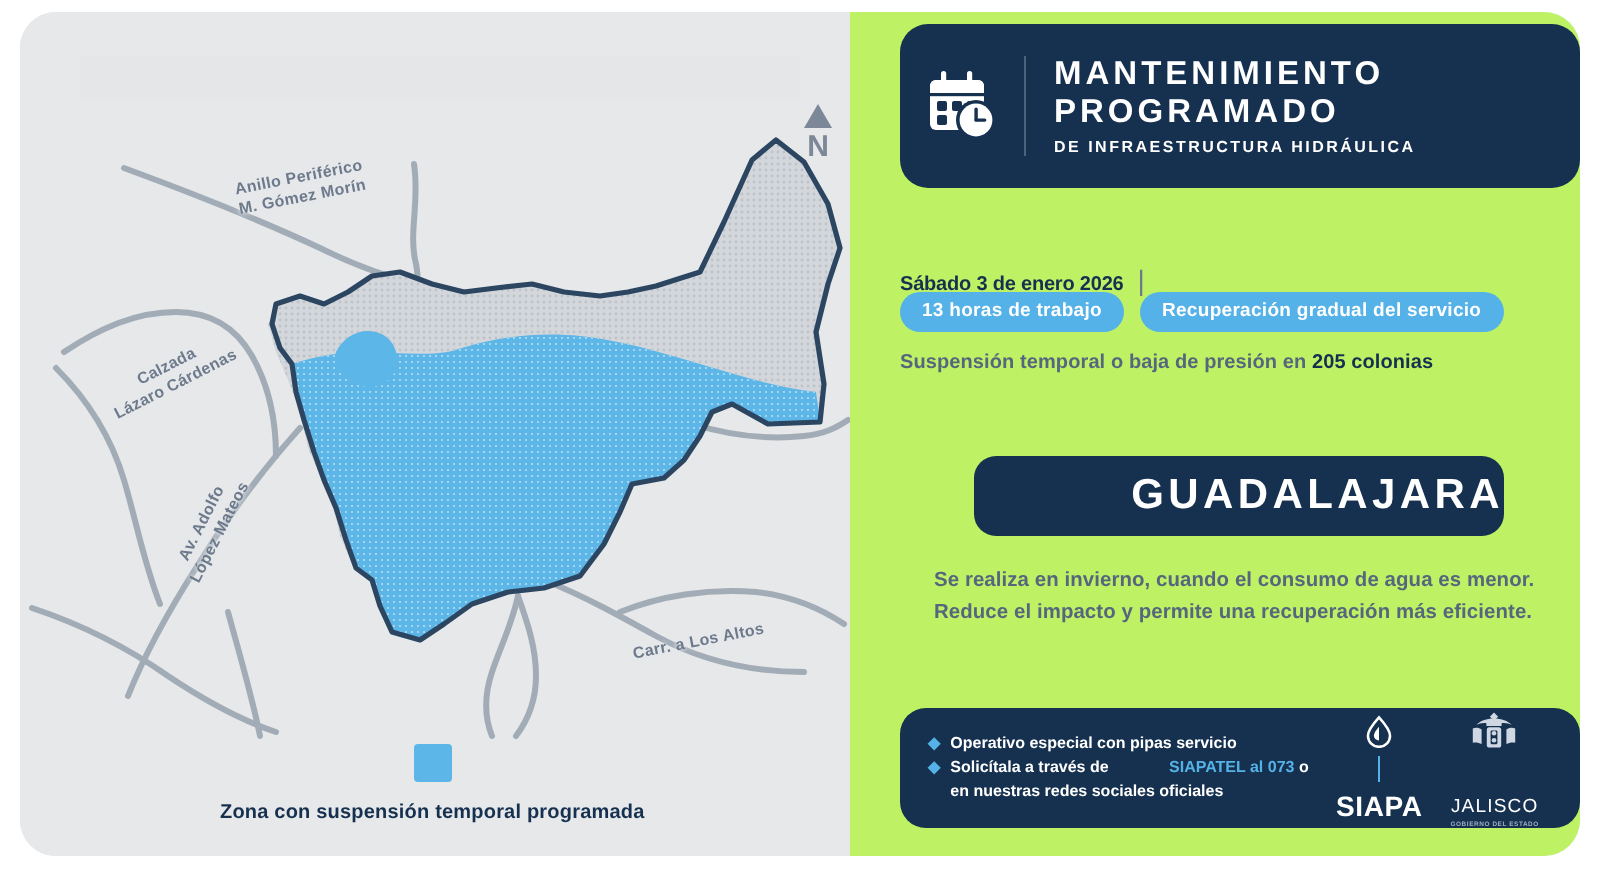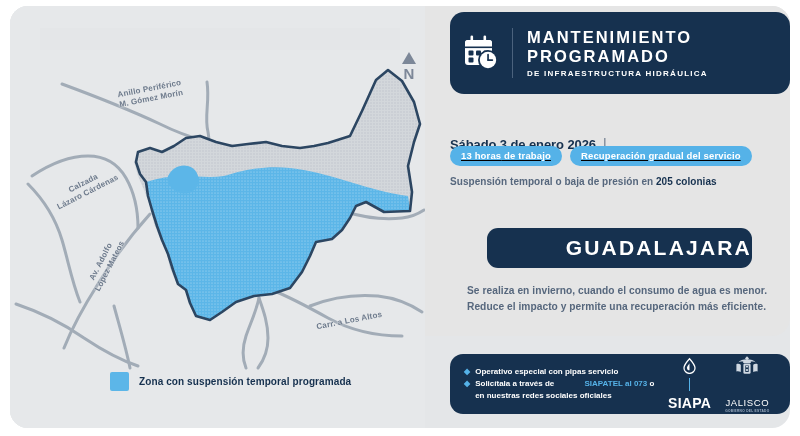--- a/index.html
+++ b/index.html
@@ -66,38 +66,38 @@
     border-bottom: 12px solid #7c8798;
   }
   .compass .n {
     font-size: 15px; font-weight: 800; color: #7c8798;
     line-height: 1; margin-top: 2px; letter-spacing: 0;
   }
 
   
   .legend {
     position: absolute; left: 100px; top: 366px;
-    display: flex; align-items: center; gap: 10px;
+    display: flex; align-items: center; gap: 10px; flex-direction: column;
   }
   .legend .swatch {
     width: 19px; height: 19px; background: #5cb6e8; border-radius: 2px;
   }
   .legend .legend-text {
     font-size: 10px; font-weight: 700; color: #16314f; letter-spacing: .1px;
   }
 
   
   .right-panel {
     position: absolute;
     left: 425px;
     top: 6px;
     width: 365px;
-    height: 330px;
+    height: 422px;
     border-radius: 0 18px 18px 0;
-    background: #e5e5e5;
+    background: #bef264;
   }
 
   
   .header-block {
     position: absolute;
     left: 25px; top: 6px;
     width: 340px; height: 82px;
     background: #16314f;
     border-radius: 14px;
     display: flex; align-items: center;
@@ -119,28 +119,28 @@
   .header-text .l3 {
     font-size: 8px; font-weight: 700; letter-spacing: 1.25px; margin-top: 4px;
   }
 
   
   .date-row {
     position: absolute; left: 25px; top: 105px; width: 340px;
     display: flex; align-items: baseline; gap: 7px;
     color: #16314f;
   }
-  .date-row .date-main { font-size: 13px; font-weight: 800; letter-spacing: -.1px; margin-top: 26px; }
+  .date-row .date-main { font-size: 10px; font-weight: 800; letter-spacing: -.1px; margin-top: 26px; }
   .date-row .date-sep  { font-size: 14px; font-weight: 400; color: #6d7a8c; }
   .date-row .date-sub  { font-size: 11px; font-weight: 700; color: #1d3a5c; }
 
   
   .pill-row {
     position: absolute; left: 25px; top: 140px; width: 340px;
-    display: flex; gap: 8px; align-items: center; text-decoration: underline;
+    display: flex; gap: 8px; align-items: center;
   }
   .pill {
     background: #55b2e8; color: #ffffff;
     border-radius: 999px;
     padding: 4px 11px 5px;
     font-size: 9.5px; font-weight: 600; letter-spacing: .15px;
     white-space: nowrap;
   }
   .pill b { font-weight: 800; }
 

